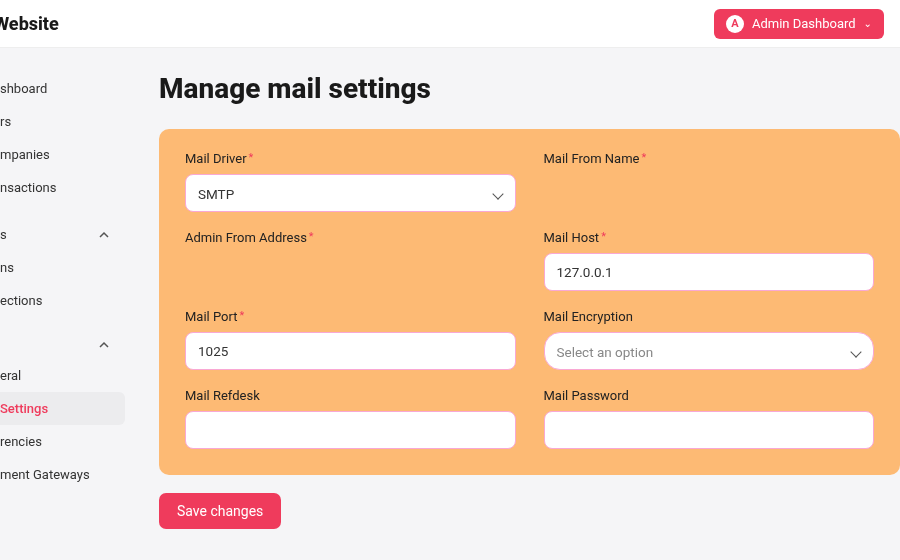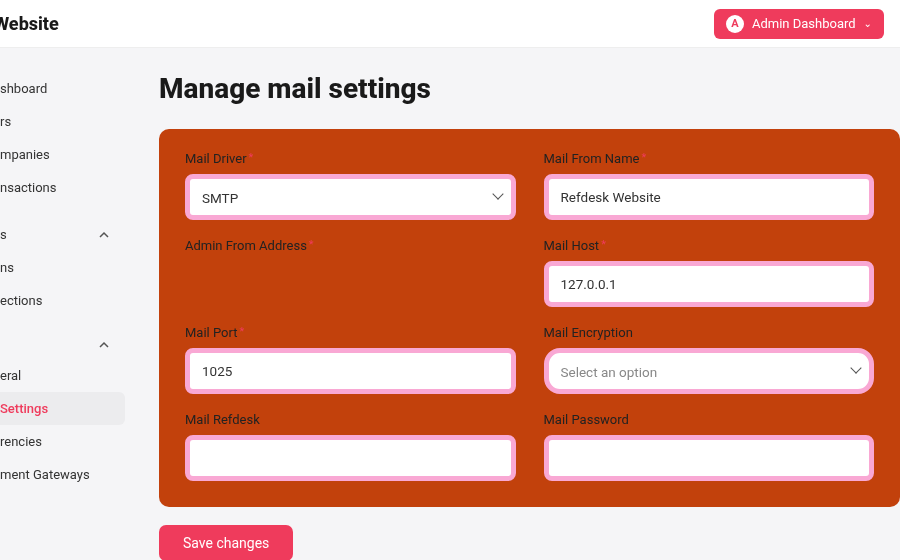--- a/index.html
+++ b/index.html
@@ -94,21 +94,21 @@
     .main {
       flex: 1;
       padding: 24px 0 24px 34px;
     }
     .page-title {
       font-size: 28px;
       font-weight: 800;
       margin-bottom: 24px;
     }
     .card {
-      background: #c2410c;
+      background: #fdba74;
       border-radius: 10px;
       padding: 22px 26px 26px 26px;
       margin-bottom: 18px;
     }
     .form-grid {
       display: grid;
       grid-template-columns: 1fr 1fr;
       gap: 18px 28px;
     }
     .form-field label {
@@ -119,22 +119,22 @@
     }
     .required::after {
       content: "*";
       color: #ef3b5c;
       margin-left: 2px;
       font-size: 11px;
       vertical-align: top;
     }
     .input, .select {
       width: 100%;
-      height: 46px;
-      border: 5px solid #f9a8d4;
+      height: 38px;
+      border: 1px solid #f9a8d4;
       border-radius: 8px;
       padding: 0 12px;
       font-size: 13.5px;
       background: #fff;
       font-family: inherit;
       color: #333;
     }
     .select-wrap {
       position: relative;
     }
@@ -151,21 +151,21 @@
     }
     .select {
       appearance: none;
       cursor: pointer;
     }
     .save-btn {
       background: #ef3b5c;
       color: #fff;
       border: none;
       border-radius: 7px;
-      padding: 10px 24px;
+      padding: 10px 18px;
       font-size: 14px;
       cursor: pointer;
       font-family: inherit;
     }
     .placeholder { color: #888; }
   </style>
 </head>
 <body>
 
 <div class="header">
@@ -215,21 +215,20 @@
     <div class="card">
       <div class="form-grid">
         <div class="form-field">
           <label class="required">Mail Driver</label>
           <div class="select-wrap">
             <div class="select" style="line-height:38px;">SMTP</div>
           </div>
         </div>
         <div class="form-field">
           <label class="required">Mail From Name</label>
-          <input class="input" value="Refdesk Website" style="">
         </div>
         <div class="form-field">
           <label class="required">Admin From Address</label>
         </div>
         <div class="form-field">
           <label class="required">Mail Host</label>
           <input class="input" value="127.0.0.1" style="">
         </div>
         <div class="form-field">
           <label class="required">Mail Port</label>

